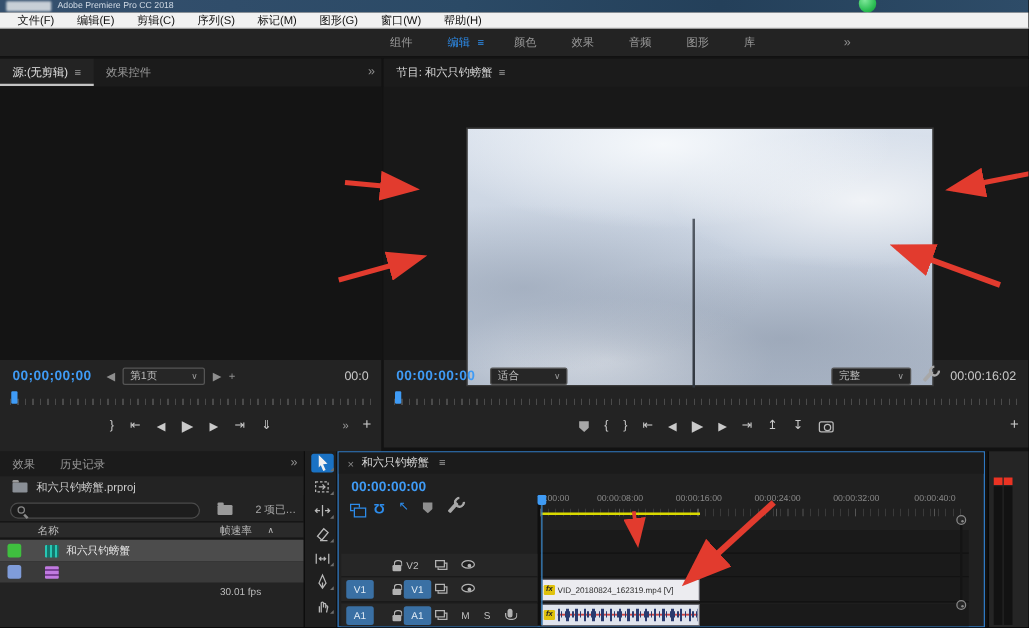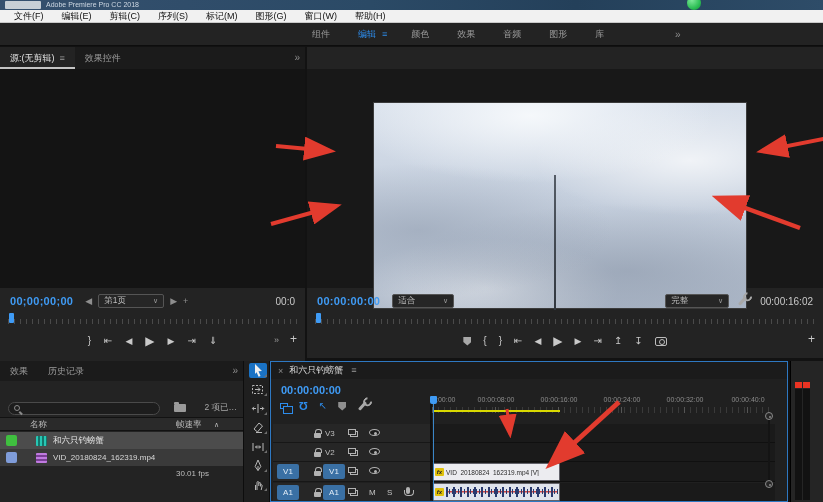--- a/index.html
+++ b/index.html
@@ -196,20 +196,23 @@
       <span class="tb" style="font-size:12px;">▶</span>
       <span class="tb sm">▶</span>
       <span class="tb">⇥</span>
       <span class="tb">⇓</span>
     </div>
     <span class="tbof" style="top:288px;">»</span>
     <span class="tbplus" style="top:285px;">+</span>
   </div>
 
   <div class="abs panel" style="left:307px;top:47px;width:516px;height:311px;">
+    <div class="tabstrip">
+      <span class="ptab active" style="box-shadow:none;background:transparent;color:#d8d8d8;"><span>节目: 和六只钓螃蟹</span><span class="pmenu">≡</span></span>
+    </div>
     <div class="viewer" style="top:22px;height:219px;background:#181818;">
       <div class="vframe">
         <div class="pole"></div>
       </div>
     </div>
     <div class="tcrow" style="top:243px;gap:12px;">
       <span class="tc">00:00:00:00</span>
       <span class="dropbox" style="width:62px;">
           <span>适合</span>
           <span class="chev">∨</span>
@@ -240,20 +243,24 @@
     </div>
     <span class="tbplus" style="top:285px;">+</span>
   </div>
 
   <div class="abs panel" style="left:0;top:361px;width:243px;height:141px;">
     <div class="tabstrip" style="height:20px;">
       <span class="ptab" style="line-height:20px;">效果</span>
       <span class="ptab" style="line-height:20px;">历史记录</span>
       <span class="pof" style="line-height:20px;">»</span>
     </div>
+    <div class="pj-filerow">
+      <span class="ic ic-folder" style="background:#8a8f96;"></span>
+      <span>和六只钓螃蟹.prproj</span>
+    </div>
     <div class="pj-searchrow">
       <div class="pj-search">
         <span class="ic ic-search"></span>
         <input style="">
       </div>
       <span class="ic ic-folder" style="margin-left:14px;"></span>
       <span class="pj-status">2 项已…</span>
     </div>
     <div class="pj-header">
       <span style="position:absolute;left:30px;line-height:13px;">名称</span>
@@ -262,21 +269,20 @@
     </div>
     <div class="pj-row" style="top:71px;background:#4c4c4c;">
       <span class="pj-swatch" style="background:#3fbf3f;"></span>
       <span class="pj-typeicon" style="background:repeating-linear-gradient(90deg,#27c7b4 0 2px,#14756b 2px 4px);"></span>
       <span class="pj-name">和六只钓螃蟹</span>
       <span class="pj-fps">29.97 fps</span>
     </div>
     <div class="pj-row" style="top:88px;background:#3a3a3a;">
       <span class="pj-swatch" style="background:#7f9cd9;"></span>
       <span class="pj-typeicon" style="background:repeating-linear-gradient(0deg,#c07ae0 0 2px,#7a3f96 2px 4px);"></span>
-      <span class="pj-name" style="font-size:8px;color:#d8d8d8;">VID_20180824_162319.mp4</span>
       <span class="pj-fps">30.01 fps</span>
     </div>
   </div>
 
   <div class="abs tools">
     <div class="tool active">
         <span class="box">
           <svg width="14" height="15" viewBox="0 0 14 15">
             <path d="M4 1 L11 8 L7.5 8.3 L9.5 13 L7.6 13.8 L5.6 9.2 L4 11 Z" fill="#f0f0f0"></path>
           </svg>
@@ -352,26 +358,20 @@
       <div class="tl-ticks"></div>
     </div>
     <div class="tl-workbar"></div>
     <div class="tl-sep"></div>
 
     <div class="tl-lane" style="top:62px;height:19px;"></div>
     <div class="tl-lane" style="top:81px;height:19px;"></div>
     <div class="tl-lane" style="top:100px;height:20px;"></div>
     <div class="tl-lane" style="top:121px;height:18px;border-bottom:none;"></div>
 
-    <div class="tl-hdr" style="top:62px;height:19px;">
-      <span class="ic ic-lock thico" style="left:41px;"></span>
-      <span class="tname" style="left:52px;">V3</span>
-      <span class="ic ic-sync thico" style="left:77px;top:7px;"></span>
-      <span class="ic ic-eye thico" style="left:96px;"></span>
-    </div>
     <div class="tl-hdr" style="top:81px;height:19px;">
       <span class="ic ic-lock thico" style="left:41px;"></span>
       <span class="tname" style="left:52px;">V2</span>
       <span class="ic ic-sync thico" style="left:77px;top:7px;"></span>
       <span class="ic ic-eye thico" style="left:96px;"></span>
     </div>
     <div class="tl-hdr" style="top:100px;height:20px;">
       <span class="badge" style="left:4px;">V1</span>
       <span class="ic ic-lock thico" style="left:41px;"></span>
       <span class="badge" style="left:50px;">V1</span>

